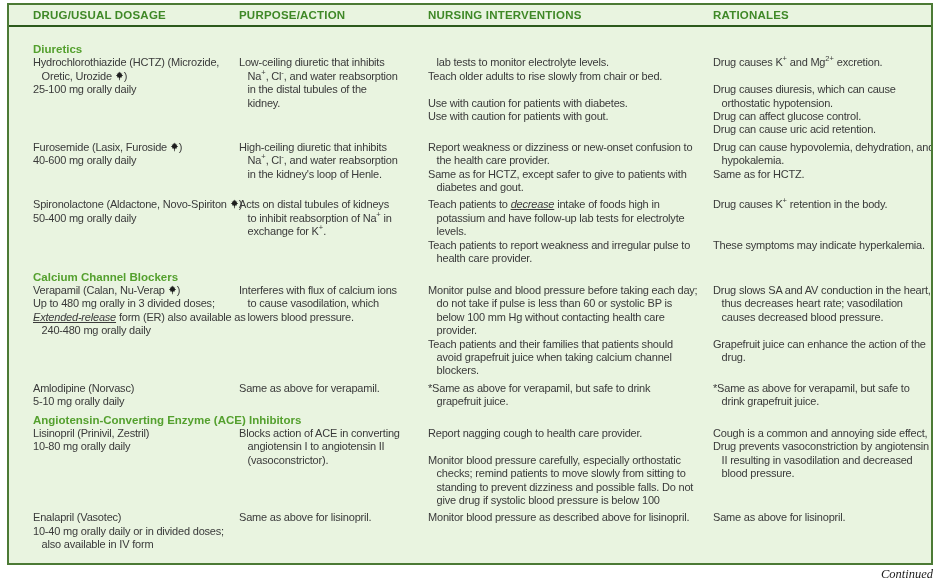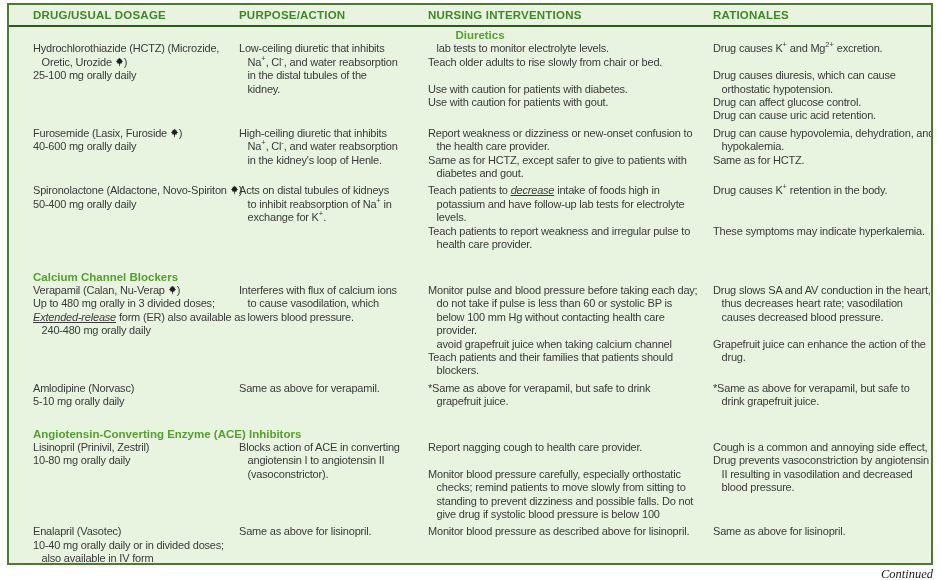--- a/index.html
+++ b/index.html
@@ -21,23 +21,23 @@
     grid-template-columns:206px 189px 285px 1fr;
   }
   .hdr-block { padding-top:3px; }
   .col-hdr {
     color:#3f8827; font-weight:bold; font-size:11.5px;
     line-height:14px; letter-spacing:0.2px; white-space:pre;
   }
   .rule { height:2px; background:#2c5a1c; margin-top:3px; }
   .section-title {
     color:#54a02e; font-weight:bold; font-size:11.5px;
-    line-height:13.4px; margin-top:19px; white-space:pre;
-  }
-  .section-title.first { margin-top:2px;text-align:center; }
+    line-height:13.4px; margin-top:5px; white-space:pre;
+  }
+  .section-title.first { margin-top:16px; }
   .row { margin-bottom:4px; }
   .cell { }
   .line {
     font-size:11px; line-height:13.4px; min-height:13.4px;
     color:#3a3a3a; white-space:pre; letter-spacing:-0.2px;
   }
   .line sup { font-size:7.5px; vertical-align:super; line-height:0; letter-spacing:0; }
   .line em { font-style:italic;text-decoration:underline; }
   .continued {
     position:absolute; top:567px; right:8px;
@@ -151,22 +151,22 @@
         <div class="cell">
           <div class="line">Interferes with flux of calcium ions</div>
           <div class="line">   to cause vasodilation, which</div>
           <div class="line">   lowers blood pressure.</div>
         </div>
         <div class="cell">
           <div class="line">Monitor pulse and blood pressure before taking each day;</div>
           <div class="line">   do not take if pulse is less than 60 or systolic BP is</div>
           <div class="line">   below 100 mm Hg without contacting health care</div>
           <div class="line">   provider.</div>
+          <div class="line">Teach patients and their families that patients should</div>
           <div class="line">   avoid grapefruit juice when taking calcium channel</div>
-          <div class="line">Teach patients and their families that patients should</div>
           <div class="line">   blockers.</div>
         </div>
         <div class="cell">
           <div class="line">Drug slows SA and AV conduction in the heart,</div>
           <div class="line">   thus decreases heart rate; vasodilation</div>
           <div class="line">   causes decreased blood pressure.</div>
           <div class="line">&nbsp;</div>
           <div class="line">Grapefruit juice can enhance the action of the</div>
           <div class="line">   drug.</div>
         </div>

